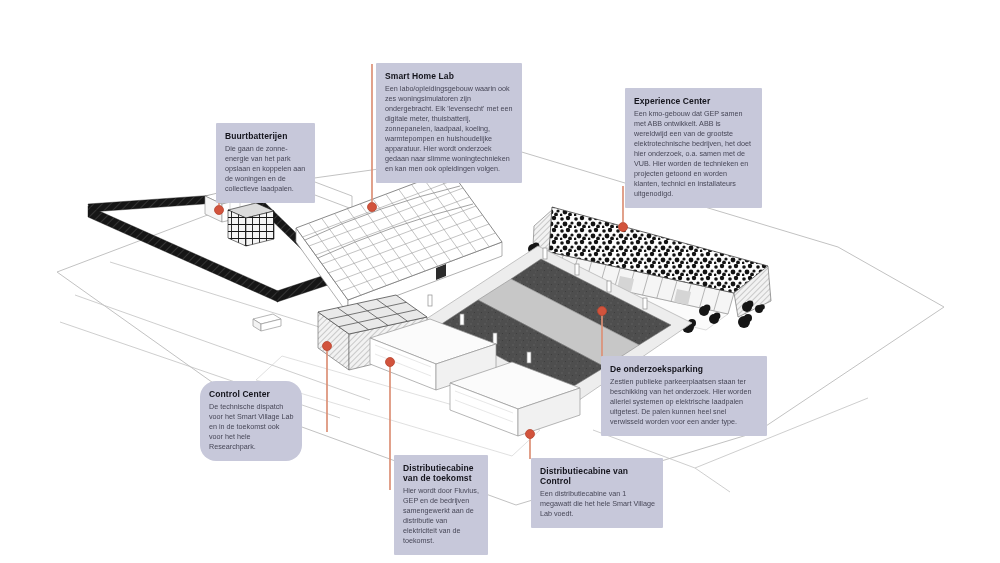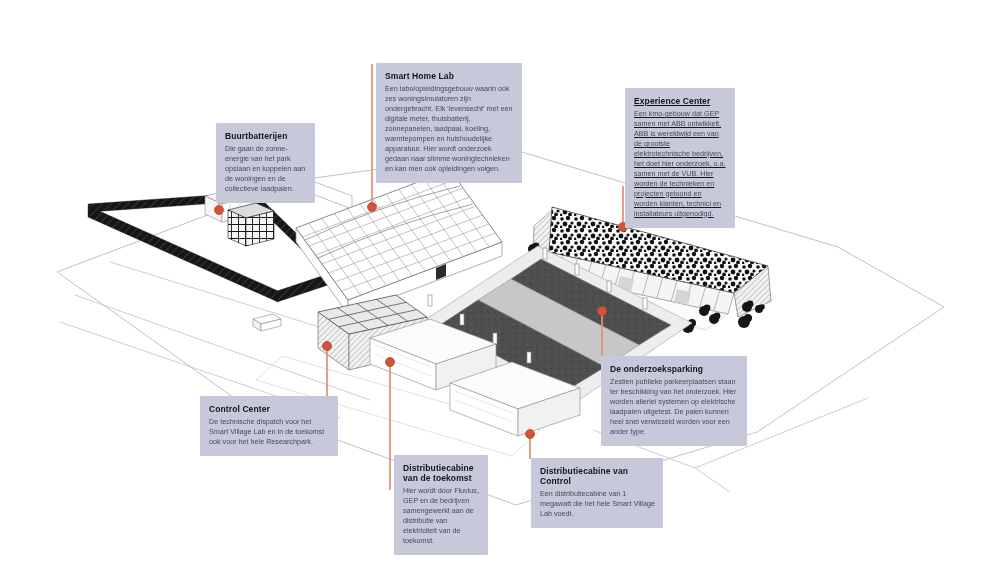--- a/index.html
+++ b/index.html
@@ -207,31 +207,31 @@
   <div class="callout" style="left:216px; top:123px; width:99px;">
     <h3>Buurtbatterijen</h3>
     <p>Die gaan de zonne-energie van het park opslaan en koppelen aan de woningen en de collectieve laadpalen.</p>
   </div>
 
   <div class="callout" style="left:376px; top:63px; width:146px;">
     <h3>Smart Home Lab</h3>
     <p>Een labo/opleidingsgebouw waarin ook zes woningsimulatoren zijn ondergebracht. Elk 'levensecht' met een digitale meter, thuisbatterij, zonnepanelen, laadpaal, koeling, warmtepompen en huishoudelijke apparatuur. Hier wordt onderzoek gedaan naar slimme woningtechnieken en kan men ook opleidingen volgen.</p>
   </div>
 
-  <div class="callout" style="left:625px; top:88px; width:110px;text-decoration:underline;">
+  <div class="callout" style="left:625px; top:88px; width:137px;">
     <h3>Experience Center</h3>
     <p>Een kmo-gebouw dat GEP samen met ABB ontwikkelt. ABB is wereldwijd een van de grootste elektrotechnische bedrijven, het doet hier onderzoek, o.a. samen met de VUB. Hier worden de technieken en projecten getoond en worden klanten, technici en installateurs uitgenodigd.</p>
   </div>
 
-  <div class="callout" style="left:200px; top:396px; width:138px;">
+  <div class="callout" style="left:200px; top:381px; width:102px;border-radius:16px;">
     <h3>Control Center</h3>
     <p>De technische dispatch voor het Smart Village Lab en in de toekomst ook voor het hele Researchpark.</p>
   </div>
 
-  <div class="callout" style="left:601px; top:356px; width:146px;">
+  <div class="callout" style="left:601px; top:356px; width:166px;">
     <h3>De onderzoeksparking</h3>
     <p>Zestien publieke parkeerplaatsen staan ter beschikking van het onderzoek. Hier worden allerlei systemen op elektrische laadpalen uitgetest. De palen kunnen heel snel verwisseld worden voor een ander type.</p>
   </div>
 
   <div class="callout" style="left:394px; top:455px; width:94px;">
     <h3>Distributiecabine van de toekomst</h3>
     <p>Hier wordt door Fluvius, GEP en de bedrijven samengewerkt aan de distributie van elektriciteit van de toekomst.</p>
   </div>
 
   <div class="callout" style="left:531px; top:458px; width:132px;">

